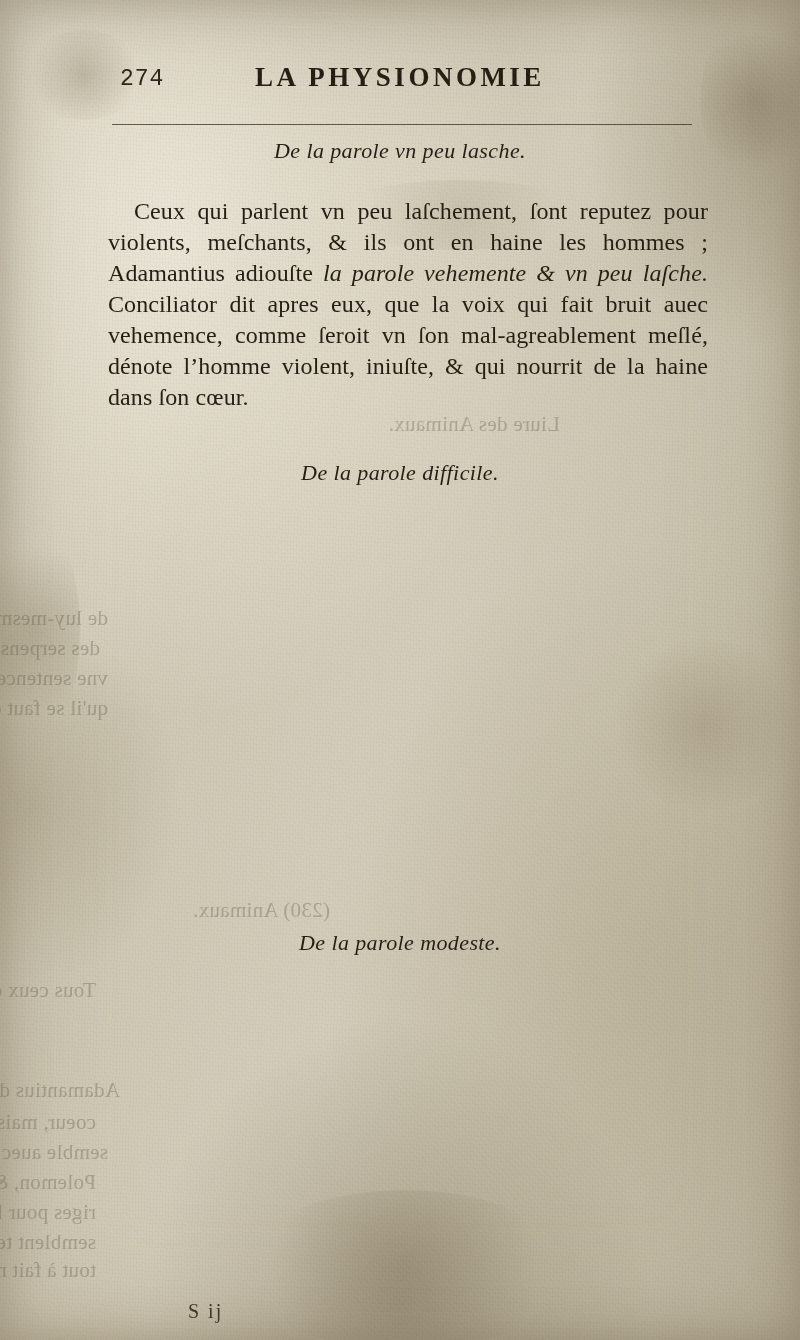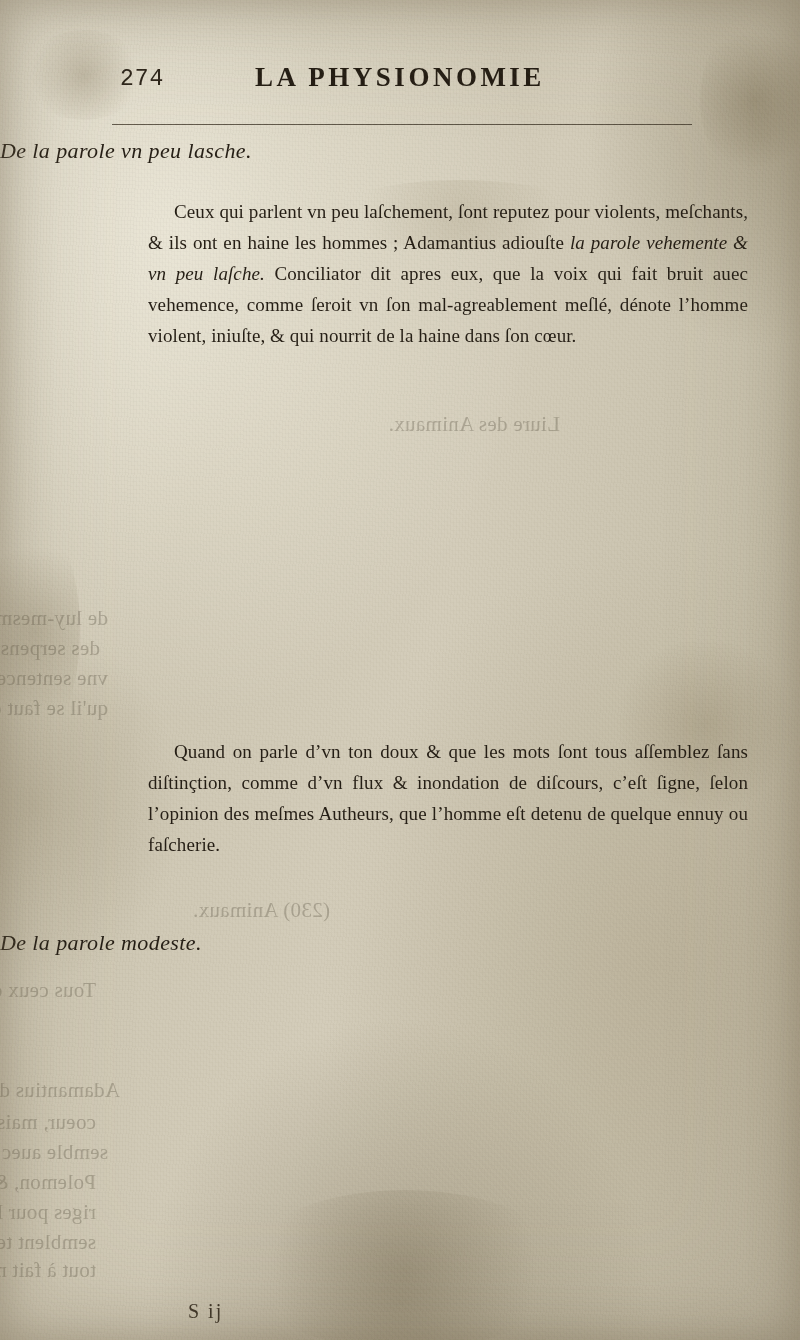--- a/index.html
+++ b/index.html
@@ -99,35 +99,35 @@
     position: absolute;
     left: 112px;
     width: 580px;
     top: 124px;
     border-top: 1px solid rgba(55,46,32,0.75);
   }
   .subhead {
     position: absolute;
     left: 0;
     right: 0;
+    text-align: center;
     font-style: italic;
     font-size: 22px;
     color: #241d14;
     letter-spacing: 0.4px;
   }
   .para {
     position: absolute;
     left: 108px;
     width: 600px;
-    font-size: 19px;
+    font-size: 24px;
     line-height: 31px;
     text-align: justify;
     color: #241d14;
     letter-spacing: 0.1px;
-    margin-left: 40px;
   }
   .para .ind { display: inline-block; width: 26px; }
   i { font-style: italic; }
   .sig {
     position: absolute;
     left: 188px;
     top: 1300px;
     font-size: 20px;
     letter-spacing: 2px;
     color: #3a3124;
@@ -166,22 +166,22 @@
 
   <div id="content">
 
     <div class="folio">274</div>
     <div class="runhead">LA PHYSIONOMIE</div>
     <div class="rule"></div>
 
     <div class="subhead" style="top:138px;">De la parole vn peu lasche.</div>
     <div class="para" style="top:196px;"><span class="ind"></span>Ceux qui parlent vn peu laſchement, ſont reputez pour violents, meſchants, &amp; ils ont en haine les hommes ; Adamantius adiouſte <i>la parole vehemente &amp; vn peu laſche.</i> Conciliator dit apres eux, que la voix qui fait bruit auec vehemence, comme ſeroit vn ſon mal-agreablement meſlé, dénote l’homme violent, iniuſte, &amp; qui nourrit de la haine dans ſon cœur.</div>
 
+    <div class="subhead" style="top:460px;">De la parole difficile.</div>
 
-    <div class="para" style="top:736px;"><span class="ind"></span>Quand on parle d’vn ton doux &amp; que les mots ſont tous aſſemblez ſans diſtinçtion, comme d’vn flux &amp; inondation de diſcours, c’eſt ſigne, ſelon l’opinion des meſmes Autheurs, que l’homme eſt detenu de quelque ennuy ou faſcherie.</div>
 
     <div class="subhead" style="top:930px;">De la parole modeste.</div>
 
     <div class="sig">S ij</div>
   </div>
 
   <div id="paper-grain"></div>
   <div id="edge-shade"></div>
 </div>
 

